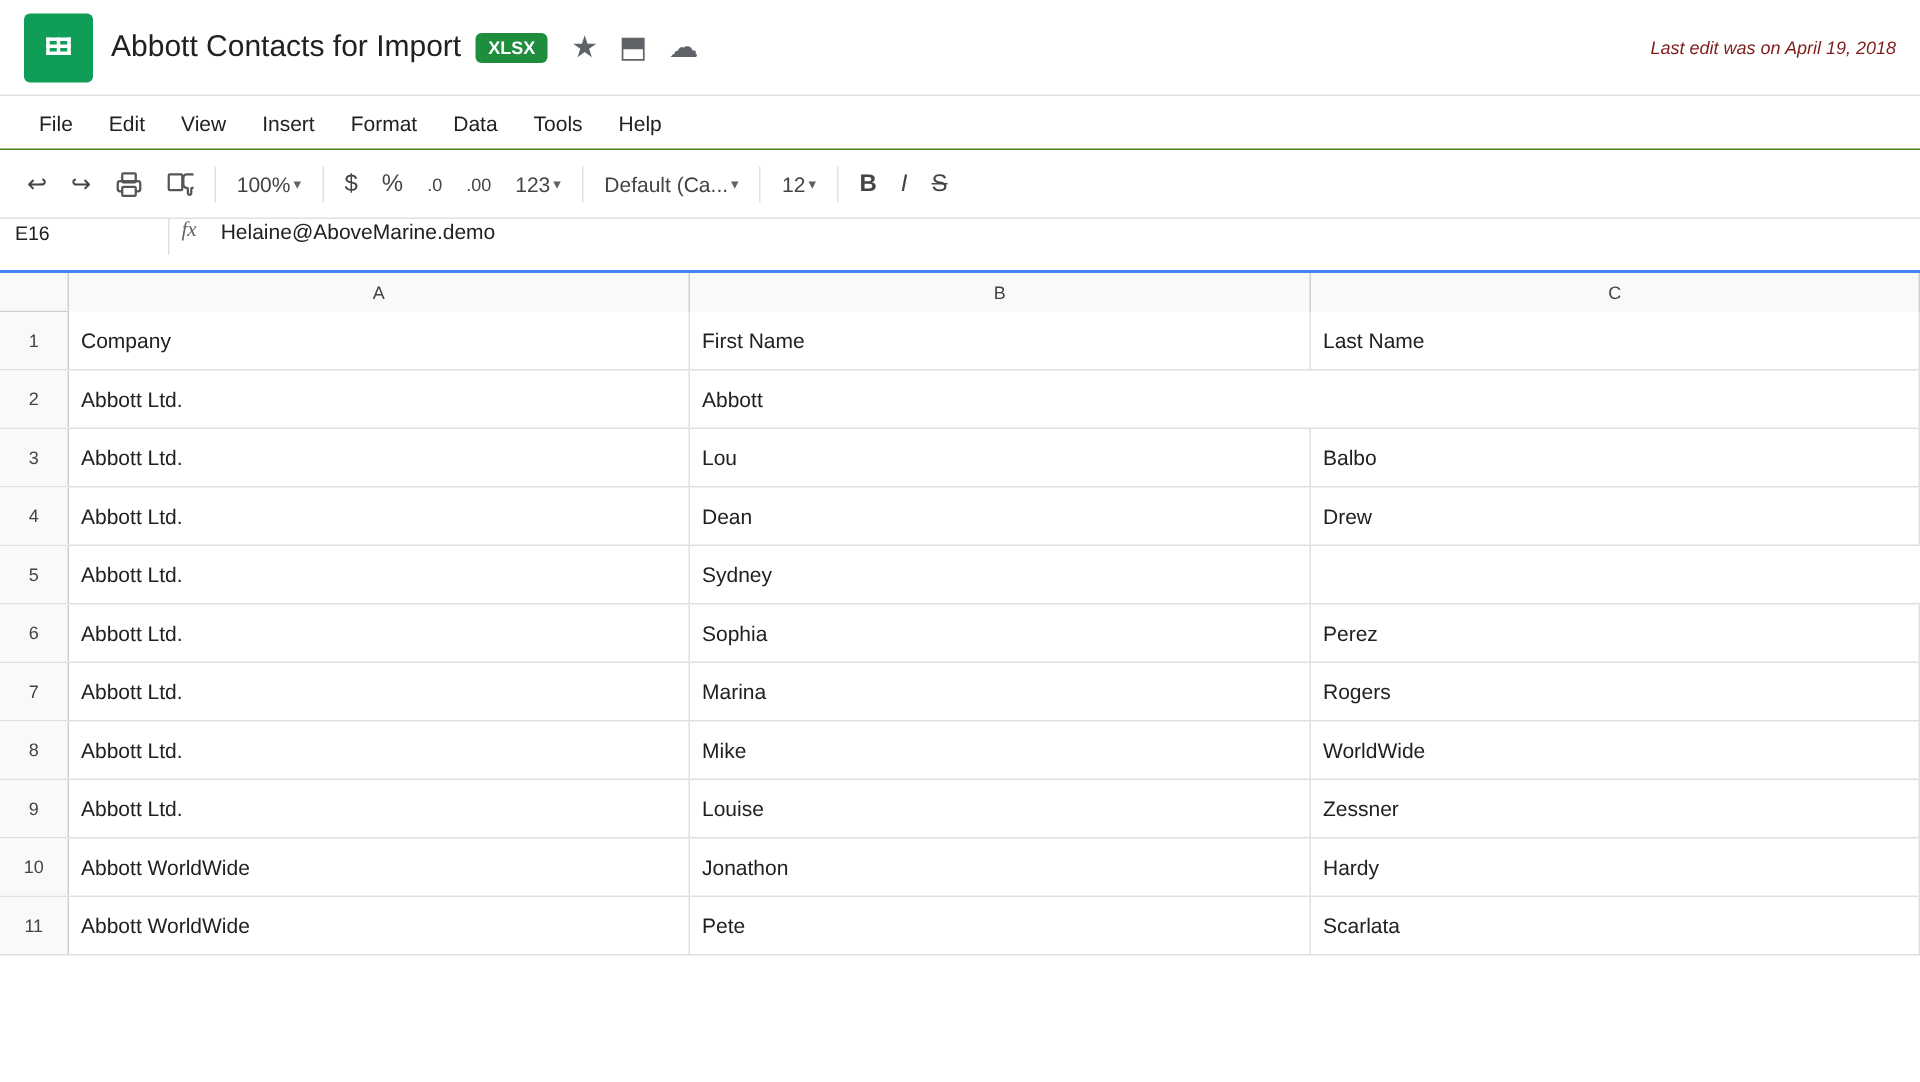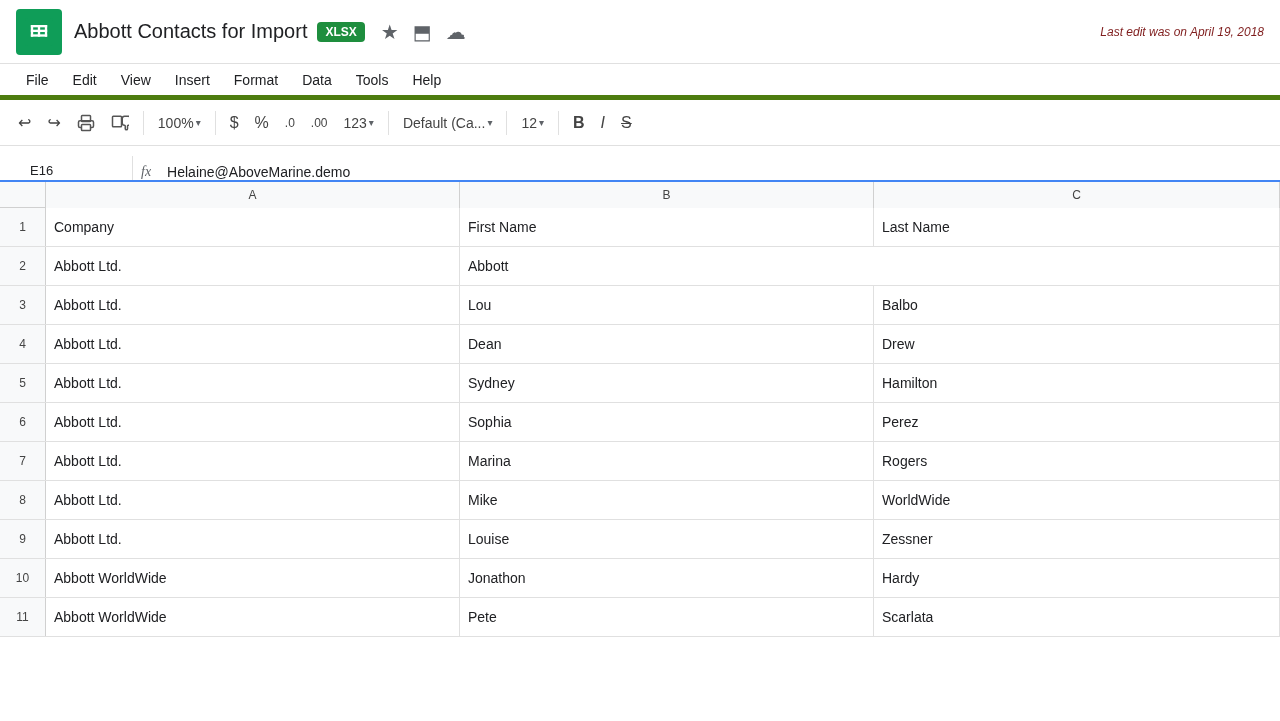--- a/index.html
+++ b/index.html
@@ -47,21 +47,21 @@
       font-style: italic;
     }
 
     
     .menu-bar {
       display: flex;
       align-items: center;
       padding: 0 16px;
       height: 36px;
       background: #fff;
-      border-bottom: 5px solid #4d7c0f;
+      border-bottom: 1px solid #4d7c0f;
       gap: 4px;
       text-align: right;
     }
     .menu-item {
       padding: 4px 10px;
       font-size: 14px;
       color: #202124;
       cursor: pointer;
       border-radius: 4px;
     }
@@ -100,25 +100,25 @@
       border-radius: 2px;
     }
     .dropdown-arrow { font-size: 10px; margin-left: 2px; color: #5f6368; }
     .bold-btn { font-weight: 700; font-size: 16px; }
     .italic-btn { font-style: italic; font-size: 16px; }
     .strikethrough-btn { text-decoration: line-through; font-size: 16px; }
 
     
     .formula-bar {
       display: flex;
-      align-items: flex-end;
+      align-items: flex-start;
       height: 36px;
       border-bottom: 2px solid #4285f4;
       background: #fff;
-      padding: 0 24px;
+      padding: 0 4px;
     }
     .cell-ref {
       width: 100px;
       font-size: 13px;
       color: #202124;
       padding: 2px 6px;
       border: none;
       background: transparent;
       font-family: Arial, sans-serif;
     }
@@ -327,21 +327,20 @@
       <div class="sheet-row">
         <div class="row-num">4</div>
         <div class="cell cell-a">Abbott Ltd.</div>
         <div class="cell cell-b">Dean</div>
         <div class="cell cell-c">Drew</div>
       </div>
       <div class="sheet-row">
         <div class="row-num">5</div>
         <div class="cell cell-a">Abbott Ltd.</div>
         <div class="cell cell-b">Sydney</div>
-        <div class="cell cell-c">Hamilton</div>
       </div>
       <div class="sheet-row">
         <div class="row-num">6</div>
         <div class="cell cell-a">Abbott Ltd.</div>
         <div class="cell cell-b">Sophia</div>
         <div class="cell cell-c">Perez</div>
       </div>
       <div class="sheet-row">
         <div class="row-num">7</div>
         <div class="cell cell-a">Abbott Ltd.</div>

